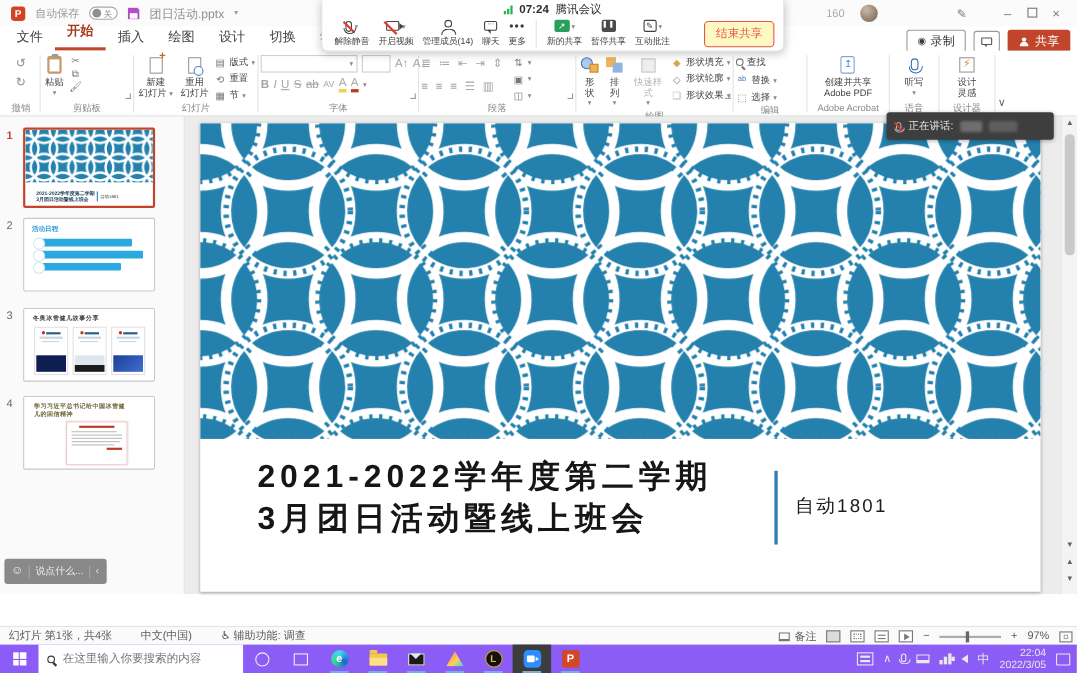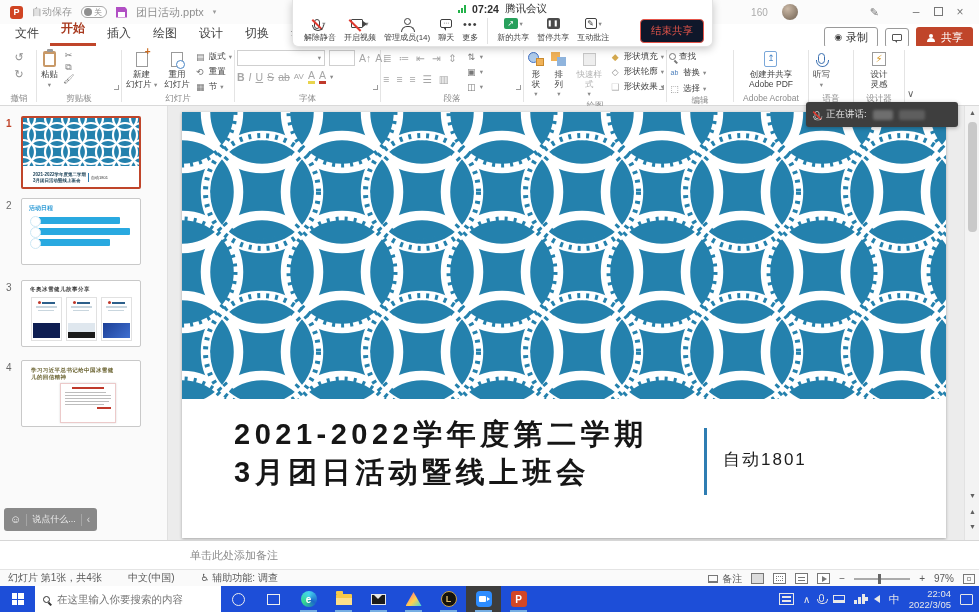--- a/index.html
+++ b/index.html
@@ -96,21 +96,21 @@
 .m-cam:after{content:"";position:absolute;right:-5px;top:1px;border-top:3px solid transparent;border-bottom:3px solid transparent;border-left:4px solid #444}
 .m-person{width:7px;height:7px;border:1.5px solid #3f3f3f;border-radius:50%;position:relative;top:-2px}
 .m-person:after{content:"";position:absolute;left:-3.5px;top:7px;width:12px;height:5px;border:1.5px solid #3f3f3f;border-bottom:none;border-radius:6px 6px 0 0}
 .m-chat{width:12px;height:9px;border:1.5px solid #3f3f3f;border-radius:2px;position:relative;color:#3f3f3f;font-size:6px;line-height:6px;text-align:center}
 .m-chat:after{content:"";position:absolute;left:2px;bottom:-4px;border-left:3px solid transparent;border-top:4px solid #3f3f3f}
 .m-more{color:#3f3f3f;font-size:11px;line-height:8px;letter-spacing:1px}
 .m-share{width:14px;height:11px;border-radius:2px;background:#28a05c;color:#fff;font-size:8px;line-height:11px;text-align:center}
 .m-pause{width:13px;height:11px;border-radius:2px;background:#4a4a4a;color:#fff;font-size:6px;line-height:11px;text-align:center;letter-spacing:1px}
 .m-annot{width:12px;height:11px;border:1.5px solid #3f3f3f;border-radius:2px;color:#3f3f3f;font-size:8px;line-height:9px;text-align:center}
 .msep{width:1px;height:26px;background:#e2e2e2;margin:2px 4px 0}
-.endbtn{margin-left:auto;align-self:center;border:1px solid #e5554a;color:#e5554a;background:#0f172a;border-radius:4px;font-size:10.5px;padding:4px 10px;white-space:nowrap}
+.endbtn{margin-left:auto;align-self:center;border:1px solid #e5554a;color:#e5554a;background:#fef9c3;border-radius:4px;font-size:10.5px;padding:4px 10px;white-space:nowrap}
 
 
 #speaking{position:absolute;left:806px;top:102px;width:152px;height:25px;background:#3e3e3e;border-radius:3px;z-index:55;display:flex;align-items:center;gap:6px;padding:0 8px;box-shadow:0 1px 4px rgba(0,0,0,.3)}
 #speaking .m-mic,#speaking .m-mic:after{border-color:#cfcfcf}
 .speaktext{font-size:9.5px;color:#e6e6e6;white-space:nowrap}
 .blob{height:10px;border-radius:2px;background:#6e6e6e;filter:blur(1.5px)}
 
 
 #thumbpanel{position:absolute;left:0;top:106px;width:168px;height:434px;background:#fafafa;border-right:1px solid #e0e0e0}
 .thumbnum{position:absolute;left:6px;font-size:10px;color:#6a6a6a}
@@ -167,21 +167,21 @@
 .vic.v2:after{content:"";position:absolute;inset:2px;border:1px dotted #777}
 .vic.v3:after{content:"";position:absolute;left:2px;right:2px;top:3px;height:1px;background:#777;box-shadow:0 3px 0 #777}
 .vic.v4:after{content:"";position:absolute;left:4px;top:2px;border-top:3px solid transparent;border-bottom:3px solid transparent;border-left:5px solid #777}
 .ztrack{width:56px;height:2px;background:#ababab;position:relative}
 .zthumb{position:absolute;left:24px;top:-4px;width:3px;height:10px;background:#666}
 .zfit{width:12px;height:10px;border:1px solid #777;position:relative}
 .zfit:after{content:"";position:absolute;inset:2px 3px;border:1px solid #aaa}
 .noteic{width:10px;height:8px;border:1px solid #777;border-bottom:2px solid #777}
 
 
-#taskbar{position:absolute;left:0;top:586px;width:979px;height:26px;background:#1d4ed8;display:flex;align-items:center}
+#taskbar{position:absolute;left:0;top:586px;width:979px;height:26px;background:#8b5cf6;display:flex;align-items:center}
 .tbi{width:35px;height:26px;display:flex;align-items:center;justify-content:center;position:relative;flex:0 0 auto}
 .tbi.open:after{content:"";position:absolute;left:9px;right:9px;bottom:0;height:2px;background:#76aee3}
 .tbi.activeapp{background:#3d3d3d}
 .winlogo{display:grid;grid-template-columns:5.5px 5.5px;grid-template-rows:5.5px 5.5px;gap:1px}
 .winlogo i{background:#fff}
 #tsearch{width:186px;height:26px;background:#fff;display:flex;align-items:center;gap:7px;padding:0 8px;flex:0 0 auto}
 #tsearch .lens{border-color:#333}
 #tsearch .lens:after{background:#333}
 #tsearch input{border:none;outline:none;font-size:10.5px;color:#5f5f5f;width:150px;background:transparent}
 .cortana{width:13px;height:13px;border:1.5px solid #eee;border-radius:50%}
@@ -472,21 +472,21 @@
               <span class="docic">↥</span>
             </span>
           <span>创建并共享</span>
             <span>Adobe PDF</span>
         </div>
       </div>
       <div class="rgl">Adobe Acrobat</div>
     </div>
     <div class="rsep"></div>
     <div class="rg" style="width:44px">
-      <div class="rgc" style="">
+      <div class="rgc" style="justify-content:center">
         <div class="bigbtn">
           <span class="ich">
               <span class="micic"></span>
             </span>
           <span>听写</span>
             <span class="dd">▾</span>
         </div>
       </div>
       <div class="rgl">语音</div>
     </div>
@@ -638,23 +638,20 @@
   </div>
 
   <div id="chatbar">
     <span class="qcface">☺</span>
     <span class="qcsep"></span>
     <span class="qctext">说点什么...</span>
     <span class="qcsep"></span>
     <span class="qccaret">‹</span>
   </div>
 
-  <div id="notesbar">
-    <span class="notestext">单击此处添加备注</span>
-  </div>
 
   <div id="statusbar">
     <span>幻灯片 第1张，共4张</span>
     <span>中文(中国)</span>
     <span>♿ <span>辅助功能: 调查</span></span>
     <div id="sb-right">
       <span style="display:flex;align-items:center;gap:4px">
           <span class="noteic"></span>
           <span>备注</span>
         </span>

